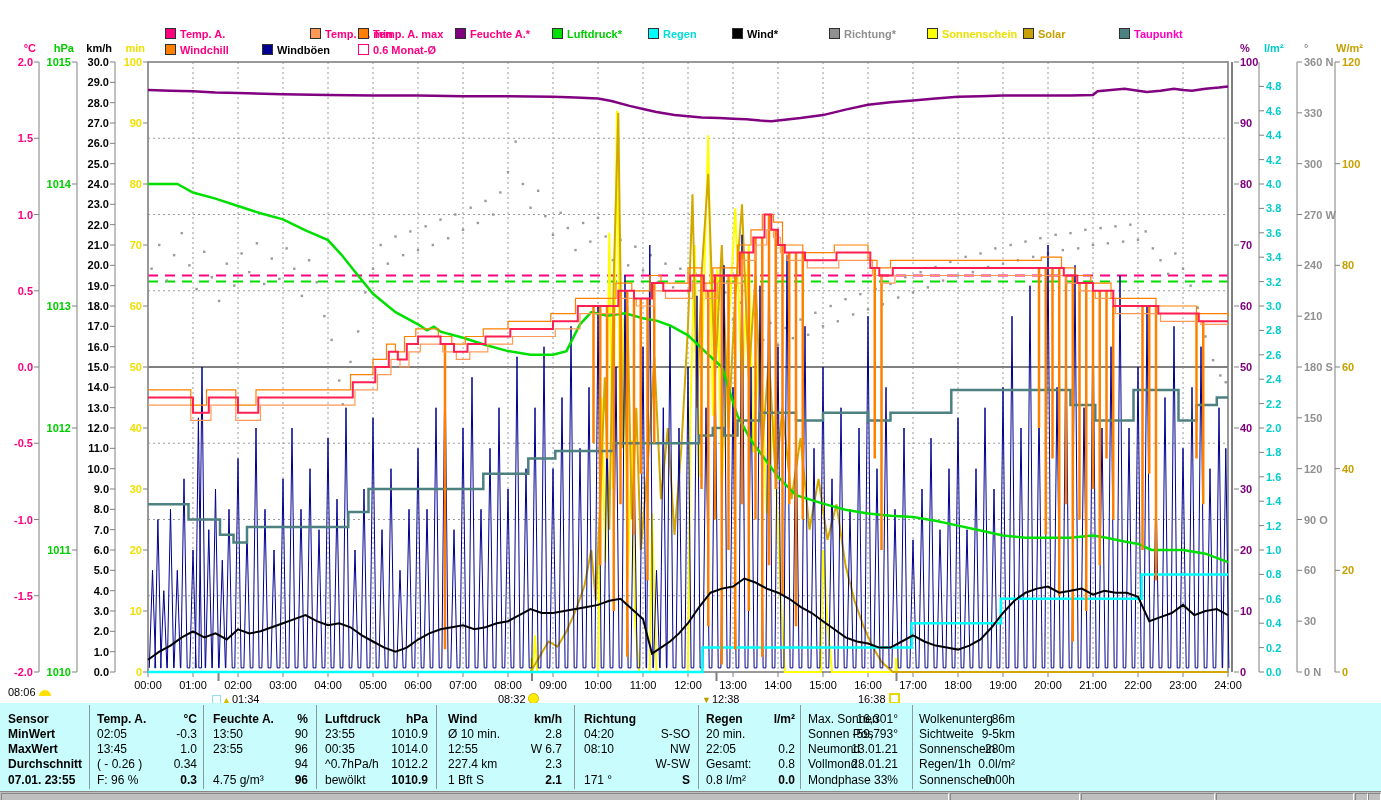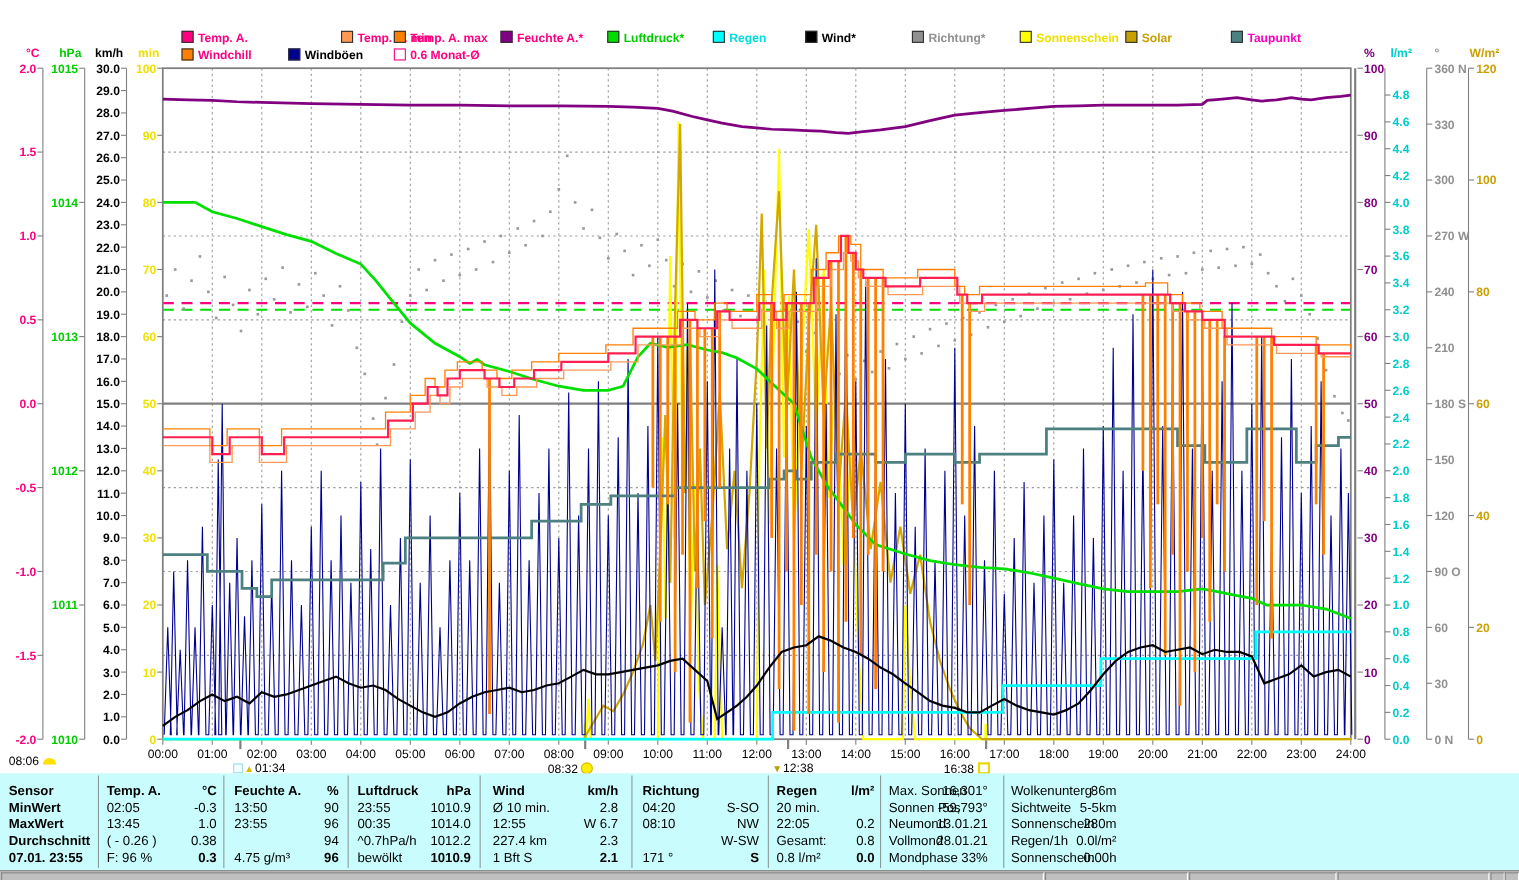--- a/index.html
+++ b/index.html
@@ -608,21 +608,21 @@
       <div class="cell" style="top: 39px; left: 8px; font-weight: bold;">MaxWert</div>
       <div class="cell" style="top: 54px; left: 8px; font-weight: bold;">Durchschnitt</div>
       <div class="cell" style="top: 70px; left: 8px; font-weight: bold;">07.01. 23:55</div>
       <div class="cell" style="top: 9px; left: 97px; font-weight: bold;">Temp. A.</div>
       <div class="cell" style="top: 9px; left: 107px; width: 90px; text-align: right; font-weight: bold;">°C</div>
       <div class="cell" style="top: 24px; left: 97px;">02:05</div>
       <div class="cell" style="top: 24px; left: 107px; width: 90px; text-align: right;">-0.3</div>
       <div class="cell" style="top: 39px; left: 97px;">13:45</div>
       <div class="cell" style="top: 39px; left: 107px; width: 90px; text-align: right;">1.0</div>
       <div class="cell" style="top: 54px; left: 97px;">( - 0.26 )</div>
-      <div class="cell" style="top: 54px; left: 107px; width: 90px; text-align: right;">0.38</div>
+      <div class="cell" style="top: 54px; left: 107px; width: 90px; text-align: right;">0.34</div>
       <div class="cell" style="top: 70px; left: 97px;">F: 96 %</div>
       <div class="cell" style="top: 70px; left: 107px; width: 90px; text-align: right; font-weight: bold;">0.3</div>
       <div class="cell" style="top: 9px; left: 213px; font-weight: bold;">Feuchte A.</div>
       <div class="cell" style="top: 9px; left: 218px; width: 90px; text-align: right; font-weight: bold;">%</div>
       <div class="cell" style="top: 24px; left: 213px;">13:50</div>
       <div class="cell" style="top: 24px; left: 218px; width: 90px; text-align: right;">90</div>
       <div class="cell" style="top: 39px; left: 213px;">23:55</div>
       <div class="cell" style="top: 39px; left: 218px; width: 90px; text-align: right;">96</div>
       <div class="cell" style="top: 54px; left: 218px; width: 90px; text-align: right;">94</div>
       <div class="cell" style="top: 70px; left: 213px;">4.75 g/m³</div>
@@ -670,21 +670,21 @@
       <div class="cell" style="top: 24px; left: 803px; width: 95px; text-align: right;">-59,793°</div>
       <div class="cell" style="top: 39px; left: 808px;">Neumond</div>
       <div class="cell" style="top: 39px; left: 803px; width: 95px; text-align: right;">13.01.21</div>
       <div class="cell" style="top: 54px; left: 808px;">Vollmond</div>
       <div class="cell" style="top: 54px; left: 803px; width: 95px; text-align: right;">28.01.21</div>
       <div class="cell" style="top: 70px; left: 808px;">Mondphase</div>
       <div class="cell" style="top: 70px; left: 803px; width: 95px; text-align: right;">- 33%</div>
       <div class="cell" style="top: 9px; left: 919px;">Wolkenunterg</div>
       <div class="cell" style="top: 9px; left: 920px; width: 95px; text-align: right;">86m</div>
       <div class="cell" style="top: 24px; left: 919px;">Sichtweite</div>
-      <div class="cell" style="top: 24px; left: 920px; width: 95px; text-align: right;">5-5km</div>
+      <div class="cell" style="top: 24px; left: 920px; width: 95px; text-align: right;">9-5km</div>
       <div class="cell" style="top: 39px; left: 919px;">Sonnenschein</div>
       <div class="cell" style="top: 39px; left: 920px; width: 95px; text-align: right;">280m</div>
       <div class="cell" style="top: 54px; left: 919px;">Regen/1h</div>
       <div class="cell" style="top: 54px; left: 920px; width: 95px; text-align: right;">0.0l/m²</div>
       <div class="cell" style="top: 70px; left: 919px;">Sonnenschein</div>
       <div class="cell" style="top: 70px; left: 920px; width: 95px; text-align: right;">0:00h</div>
     </div>
   <div class="statusbar" id="statusbar">
       <div class="seg" style="left: 1px; width: 946px;"></div>
       <div class="seg" style="left: 950px; width: 128px;"></div>

